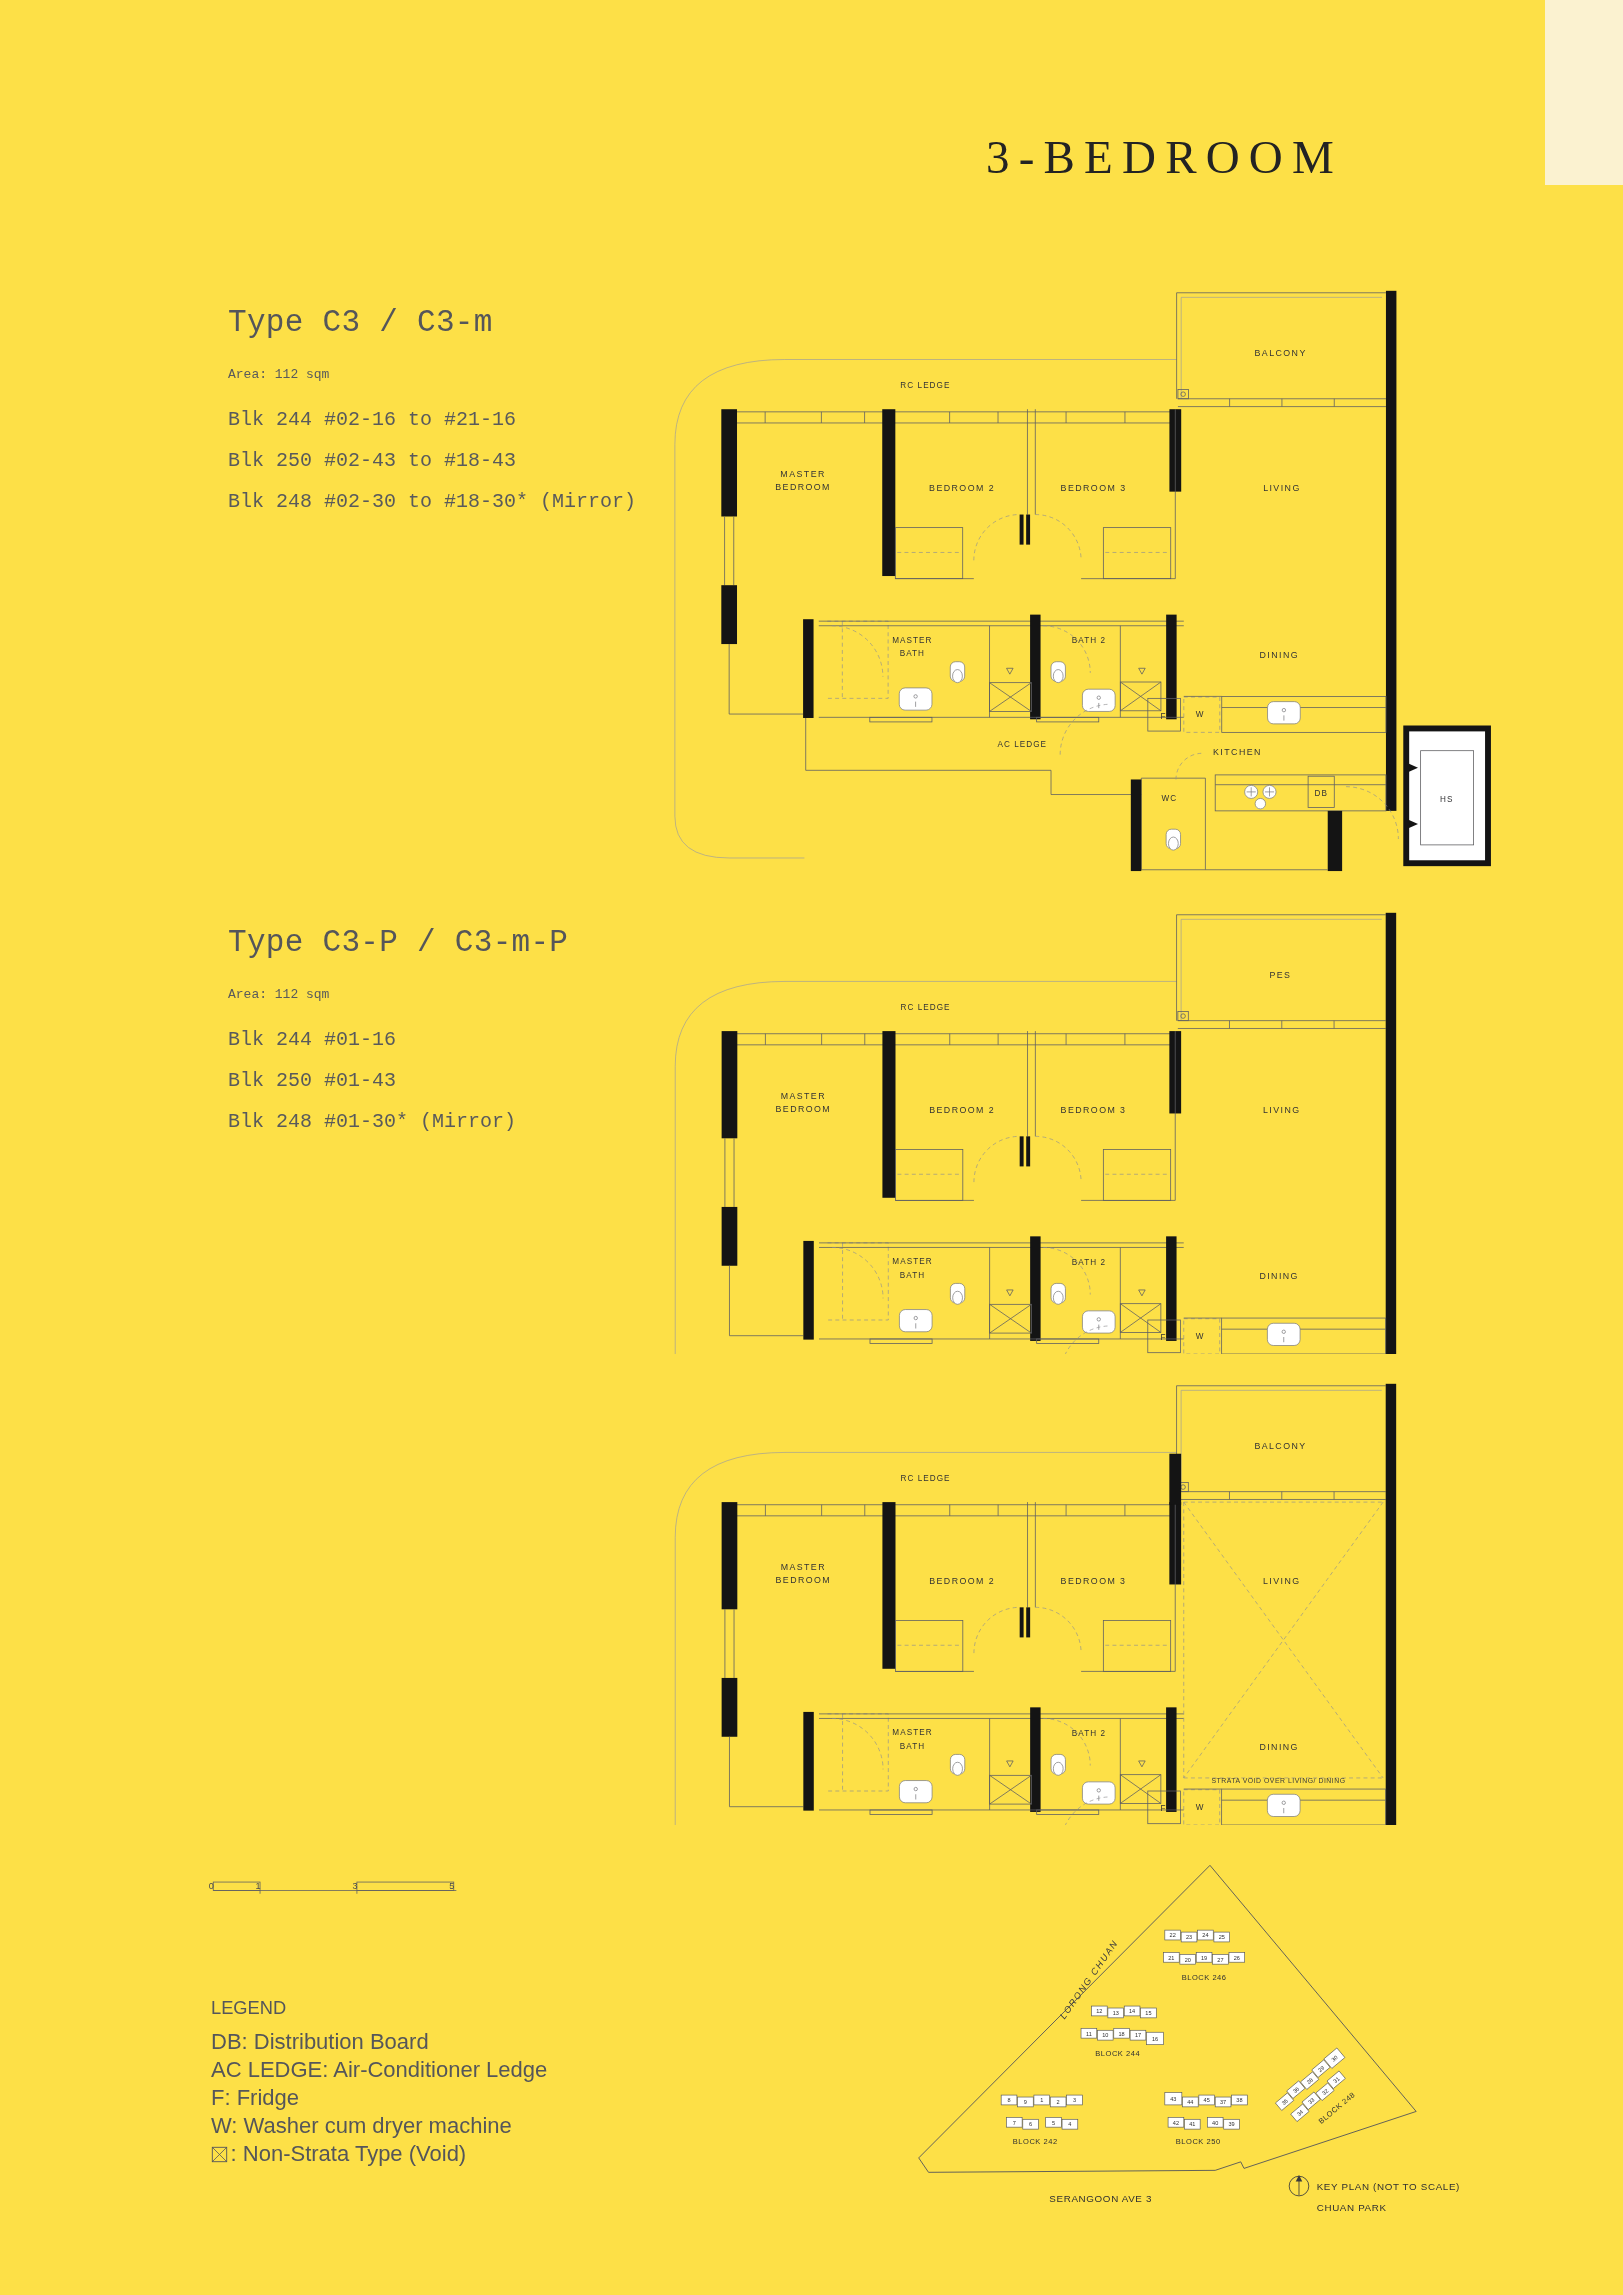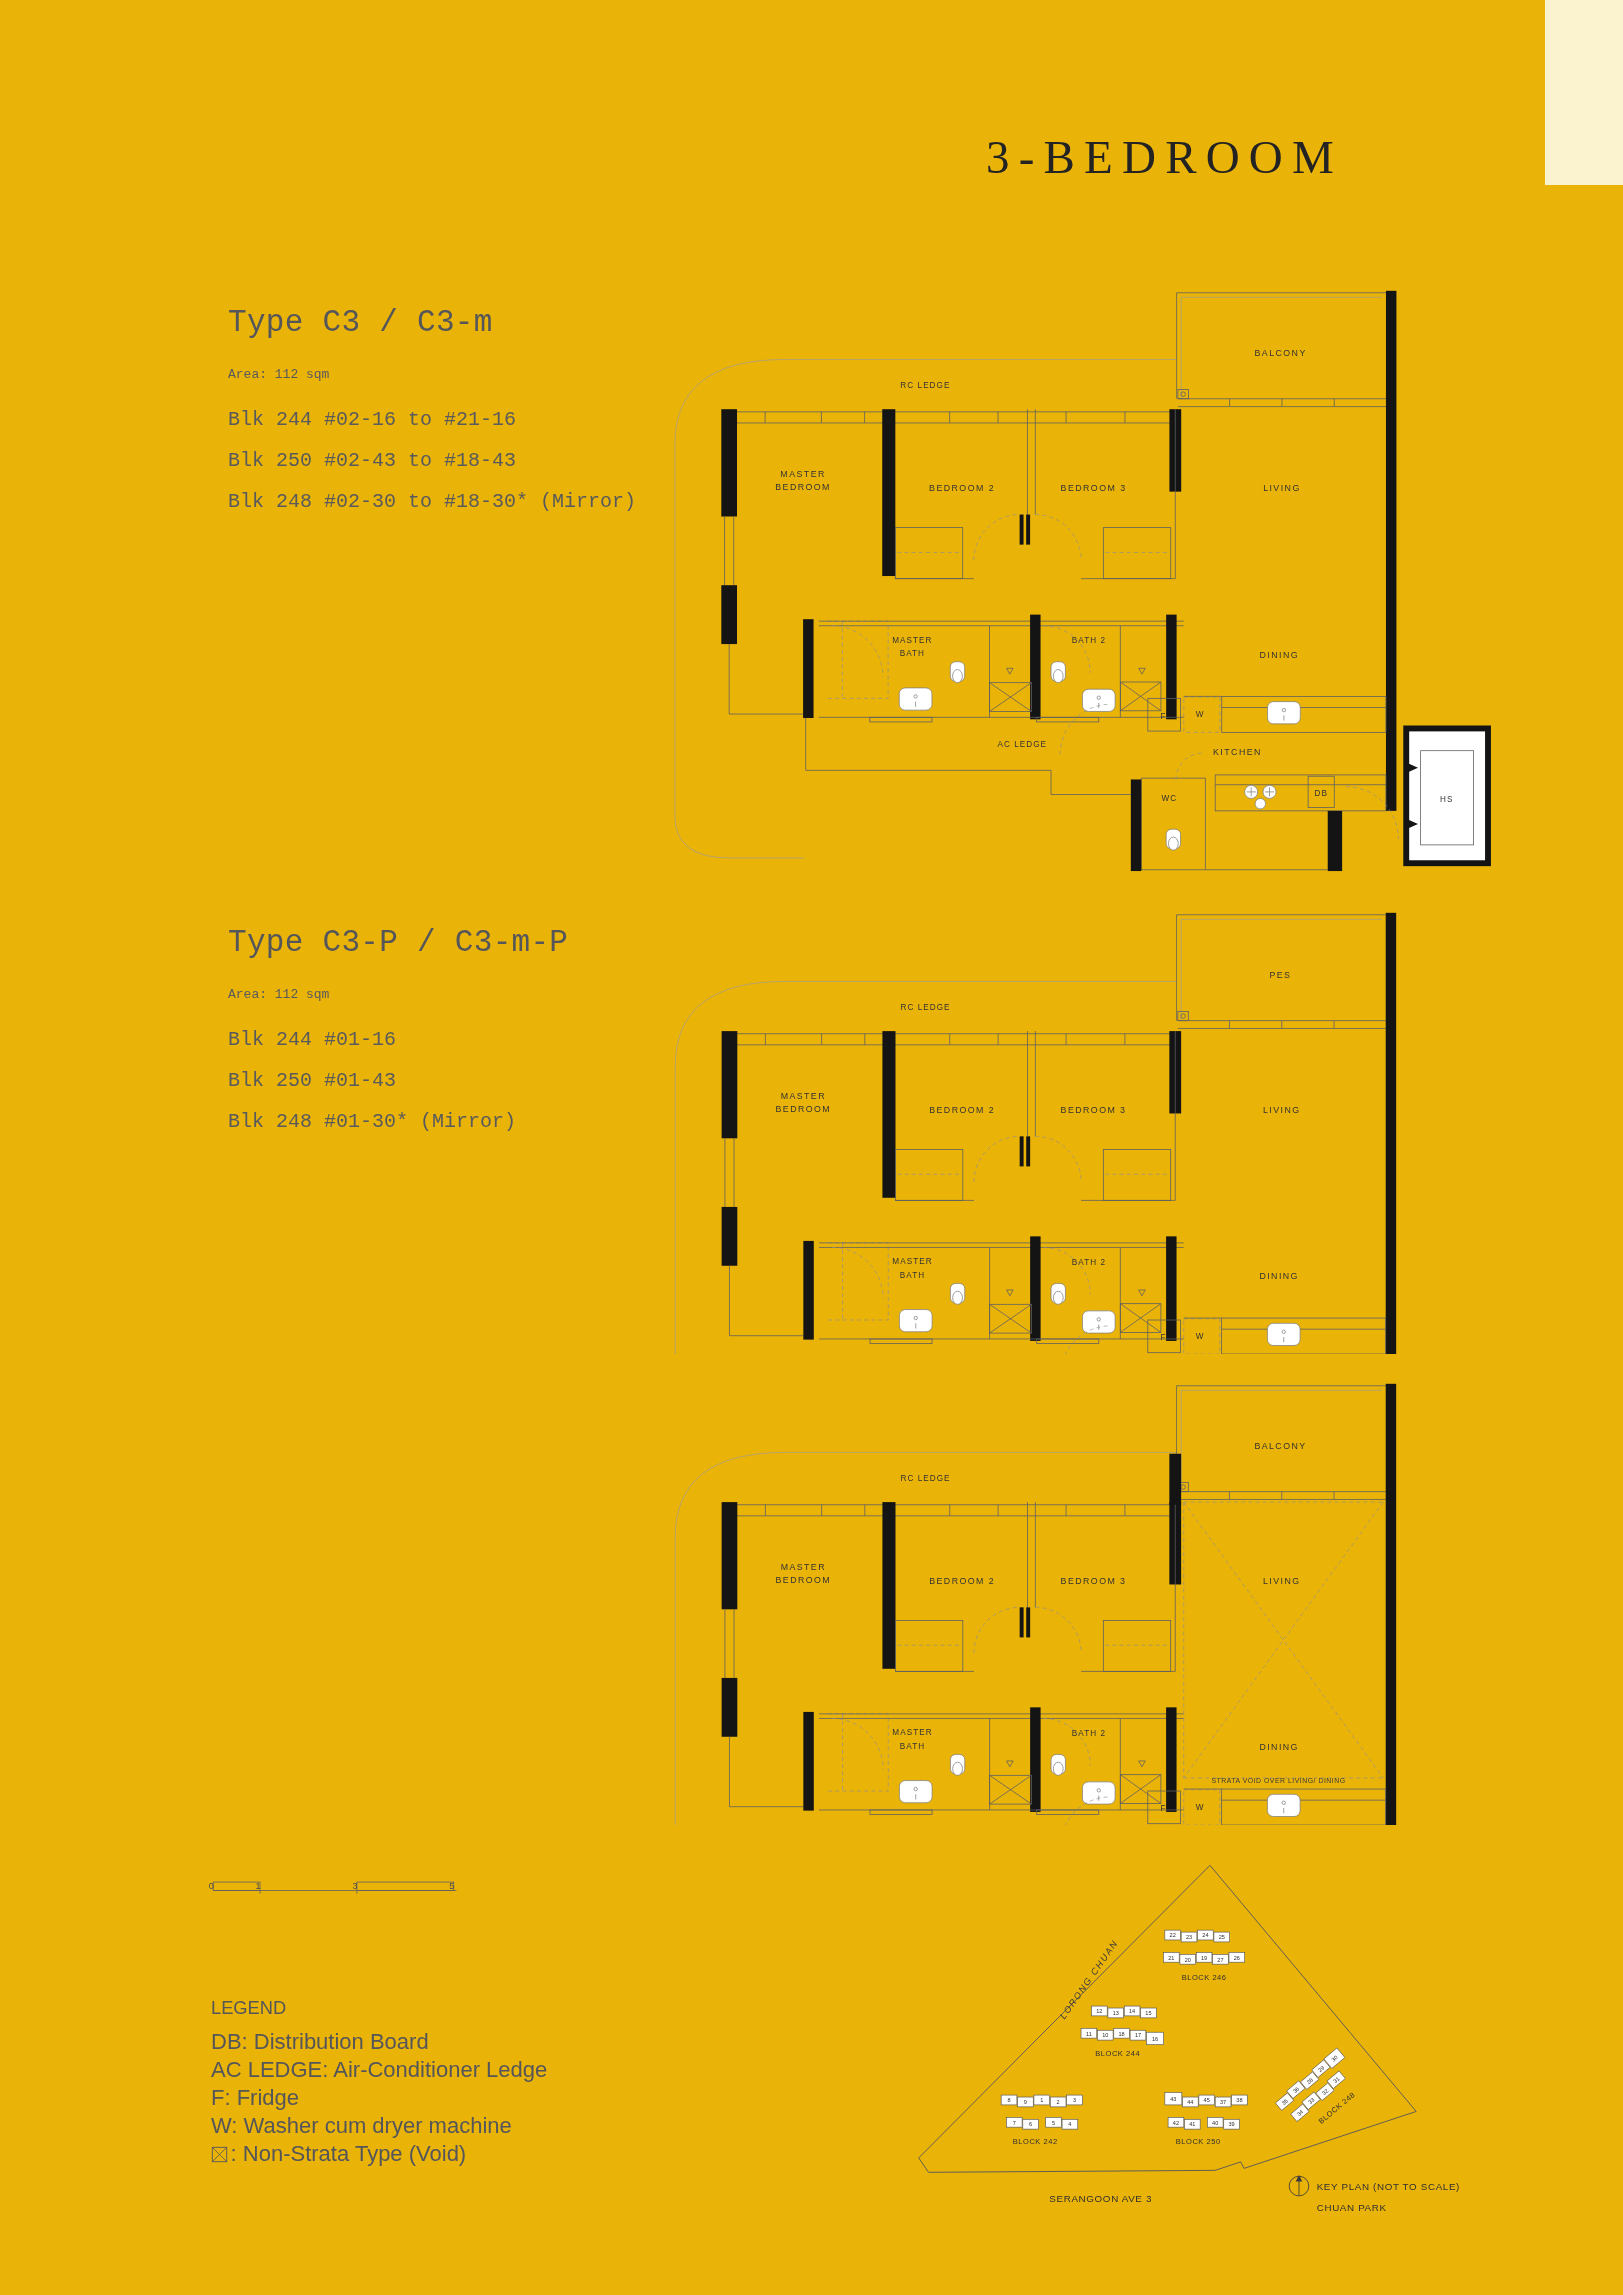--- a/index.html
+++ b/index.html
@@ -1,16 +1,16 @@
 <!DOCTYPE html>
 <html style="font-size:10.5px"><head>
 <meta charset="utf-8">
 <style>
   html,body{margin:0;padding:0;background:#e8e8e8;}
-  .page{position:relative;width:1623px;height:2295px;background:#eab308;overflow:hidden;
+  .page{position:relative;width:1623px;height:2295px;background:#fde047;overflow:hidden;
         font-family:"Liberation Sans",sans-serif;}
   
   .cream{position:absolute;left:1545px;top:0;width:78px;height:185px;}
   
   .title{position:absolute;left:903px;top:130px;width:523px;text-align:center;white-space:nowrap;
          font-family:"Liberation Serif",serif;font-size:47px;letter-spacing:9.2px;color:#232323;}
   
   .tblock{position:absolute;left:228px;color:#595a5c;font-family:Liberation Mono, monospace;}
   .tblock h2{margin:0;font-weight:normal;font-size:31px;line-height:34px;letter-spacing:0.3px;color:#55565a;}
   .tblock .area{font-size:13px;margin-top:27px;}

